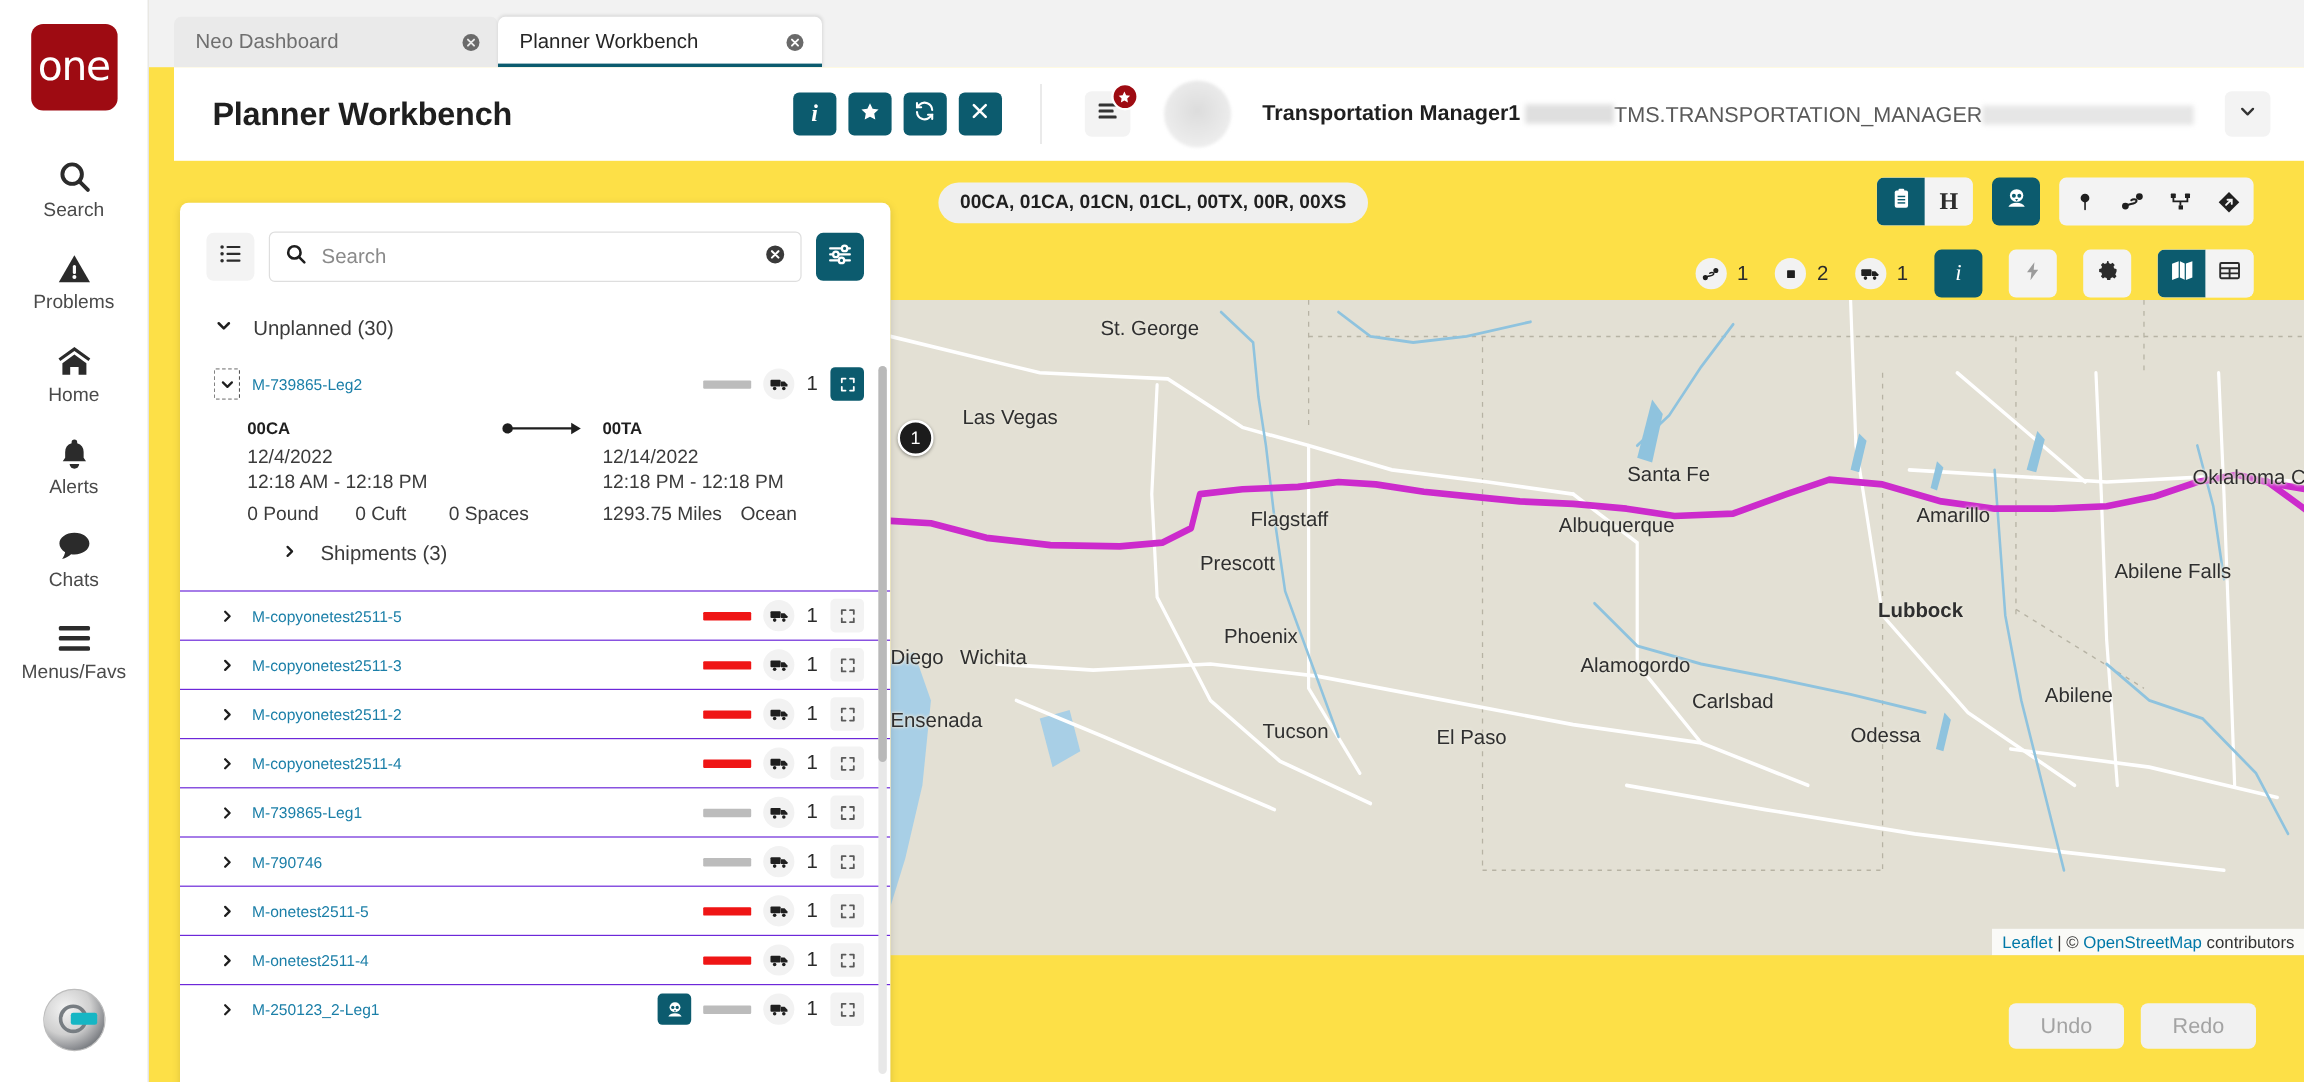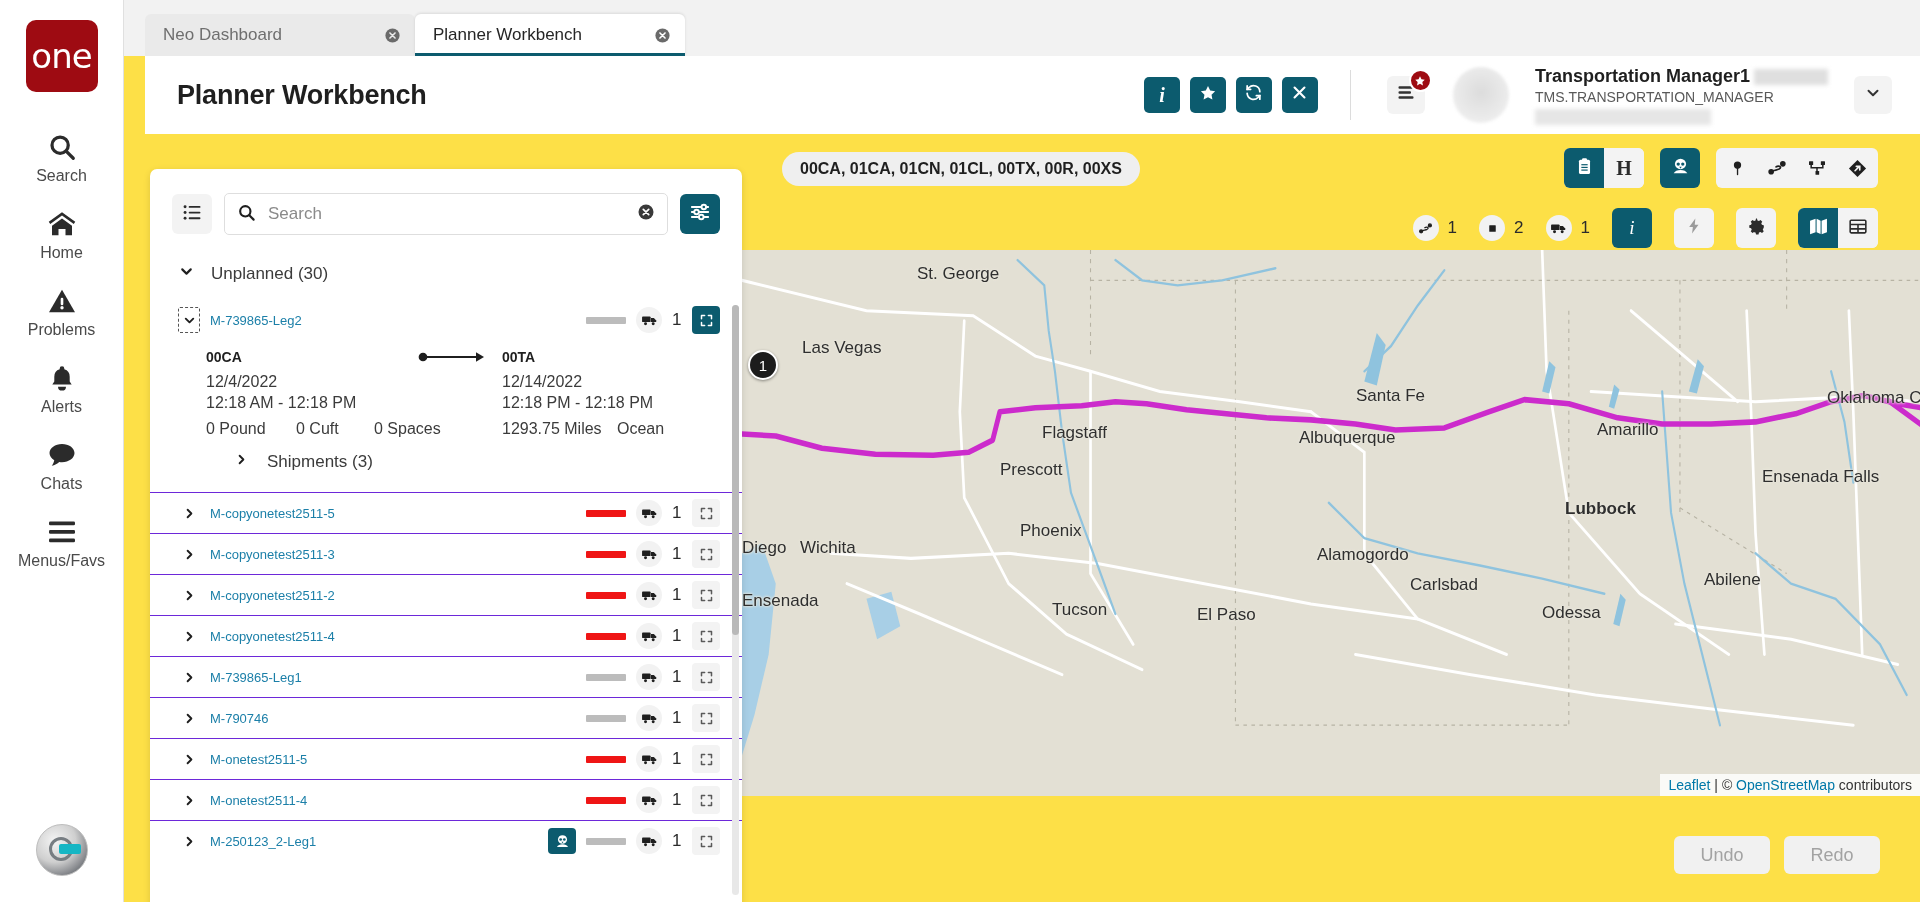--- a/index.html
+++ b/index.html
@@ -87,27 +87,27 @@
   .menu-badge {
     position: absolute; top: -7px; right: -7px; width: 23px; height: 23px; border-radius: 50%;
     background: #9e0b12; display: flex; align-items: center; justify-content: center;
     border: 2px solid #fff;
   }
   .user-avatar {
     width: 56px; height: 56px; border-radius: 50%; margin: 0 16px 0 18px;
     background: radial-gradient(circle at 50% 45%, #dcdcdc 0%, #e9e9e9 55%, #f5f5f5 100%);
     filter: blur(1.5px);
   }
-  .user-meta { display: flex; flex-direction: column; justify-content: center; min-width: 250px; }
+  .user-meta { display: flex; flex-direction: row; justify-content: center; min-width: 250px; }
   .user-name { font-size: 18px; font-weight: 700; color: #1f1f1f; position: relative; }
   .user-name .redact {
     display: inline-block; width: 74px; height: 16px; background: #dfdfdf;
     vertical-align: middle; margin-left: 4px; filter: blur(2px);
   }
-  .user-role { font-size: 14px; color: #595959; margin-top: 2px; }
+  .user-role { font-size: 18px; color: #595959; margin-top: 2px; }
   .user-extra { width: 176px; height: 16px; background: #e6e6e6; margin-top: 4px; filter: blur(2px); }
   .caret-btn {
     width: 38px; height: 38px; border-radius: 6px; background: #f3f3f3; margin-left: 16px;
     display: flex; align-items: center; justify-content: center; cursor: pointer; color: #333;
   }
 
   
   .main { position: absolute; left: 145px; top: 140px; right: 0; bottom: 0; }
 
   
@@ -267,37 +267,37 @@
           <svg width="30" height="30" viewBox="0 0 24 24" fill="none" stroke="currentColor" stroke-width="2.6" stroke-linecap="round">
             <circle cx="10.5" cy="10.5" r="6.5"></circle>
               <line x1="15.5" y1="15.5" x2="21" y2="21"></line>
           </svg>
         </span>
         <span class="rail-label">Search</span>
       </div>
 
       <div class="rail-item">
         <span class="ico">
-          <svg width="32" height="30" viewBox="0 0 24 24" fill="currentColor">
-            <path d="M12 2.5 1.4 10.2l1.2 1.7L12 5.2l9.4 6.7 1.2-1.7z"></path>
-            <path d="M12 7.6 4 13.3V21h5.2v-5.1h5.6V21H20v-7.7z"></path>
-          </svg>
-        </span>
-        <span class="rail-label">Home</span>
-      </div>
-
-      <div class="rail-item">
-        <span class="ico">
           <svg width="30" height="30" viewBox="0 0 24 24" fill="currentColor">
             <path d="M12 3 1.6 21h20.8z"></path>
             <circle cx="12" cy="17.4" r="1.35" fill="#fff"></circle>
             <rect x="10.95" y="9.4" width="2.1" height="6" rx="1" fill="#fff"></rect>
           </svg>
         </span>
         <span class="rail-label">Problems</span>
+      </div>
+
+      <div class="rail-item">
+        <span class="ico">
+          <svg width="32" height="30" viewBox="0 0 24 24" fill="currentColor">
+            <path d="M12 2.5 1.4 10.2l1.2 1.7L12 5.2l9.4 6.7 1.2-1.7z"></path>
+            <path d="M12 7.6 4 13.3V21h5.2v-5.1h5.6V21H20v-7.7z"></path>
+          </svg>
+        </span>
+        <span class="rail-label">Home</span>
       </div>
 
       <div class="rail-item">
         <span class="ico">
           <svg width="28" height="30" viewBox="0 0 24 24" fill="currentColor">
             <path d="M12 2a2 2 0 0 1 2 2v.6a6.6 6.6 0 0 1 4.6 6.3v4l1.7 2.6H3.7L5.4 15v-4A6.6 6.6 0 0 1 10 4.6V4a2 2 0 0 1 2-2z"></path>
             <path d="M8.6 19.4h6.8a3.4 3.4 0 0 1-6.8 0z"></path>
           </svg>
         </span>
         <span class="rail-label">Alerts</span>
@@ -617,21 +617,21 @@
           <span class="city" style="left:175px; top:14px;">St. George</span>
           <span class="city" style="left:60px;  top:88px;">Las Vegas</span>
           <span class="city" style="left:300px; top:173px;">Flagstaff</span>
           <span class="city" style="left:614px; top:136px;">Santa Fe</span>
           <span class="city" style="left:557px; top:178px;">Albuquerque</span>
           <span class="city" style="left:855px; top:170px;">Amarillo</span>
           <span class="city" style="left:1085px;top:138px;">Oklahoma C</span>
           <span class="city" style="left:258px; top:210px;">Prescott</span>
           <span class="city" style="left:278px; top:271px;">Phoenix</span>
           <span class="city" style="left:823px; top:249px;font-weight:bold;">Lubbock</span>
-          <span class="city" style="left:1020px;top:217px;">Ensenada Falls</span>
+          <span class="city" style="left:1020px;top:217px;">Abilene Falls</span>
           <span class="city" style="left:575px; top:295px;">Alamogordo</span>
           <span class="city" style="left:668px; top:325px;">Carlsbad</span>
           <span class="city" style="left:310px; top:350px;">Tucson</span>
           <span class="city" style="left:962px; top:320px;">Abilene</span>
           <span class="city" style="left:800px; top:353px;">Odessa</span>
           <span class="city" style="left:455px; top:355px;">El Paso</span>
           <span class="city" style="left:58px;  top:288px;">Wichita</span>
           <span class="city" style="left:0px;   top:288px;">Diego</span>
           <span class="city" style="left:0px;   top:341px;">Ensenada</span>
 

